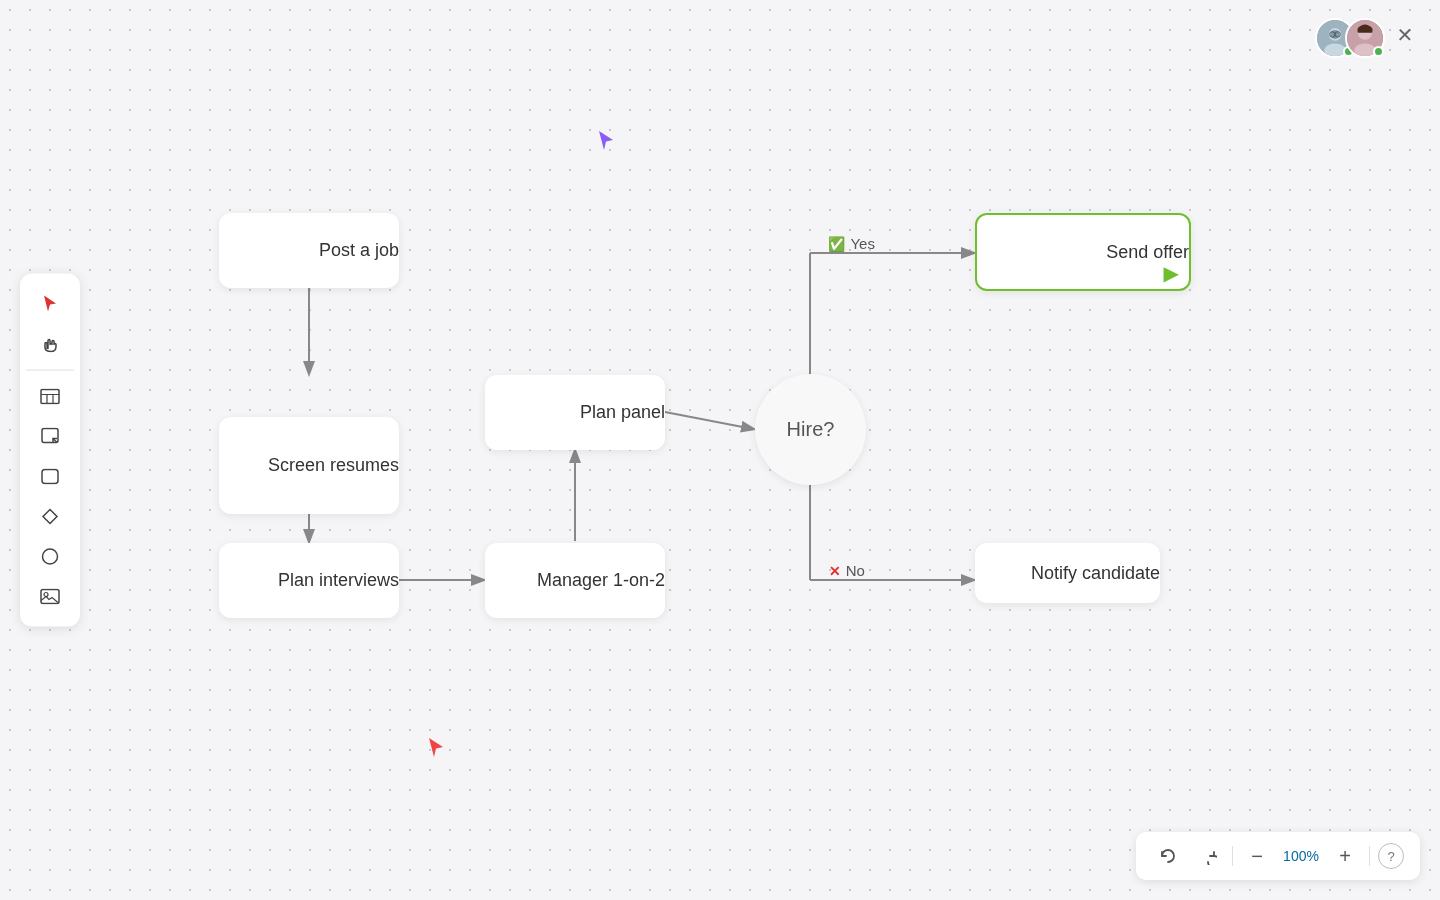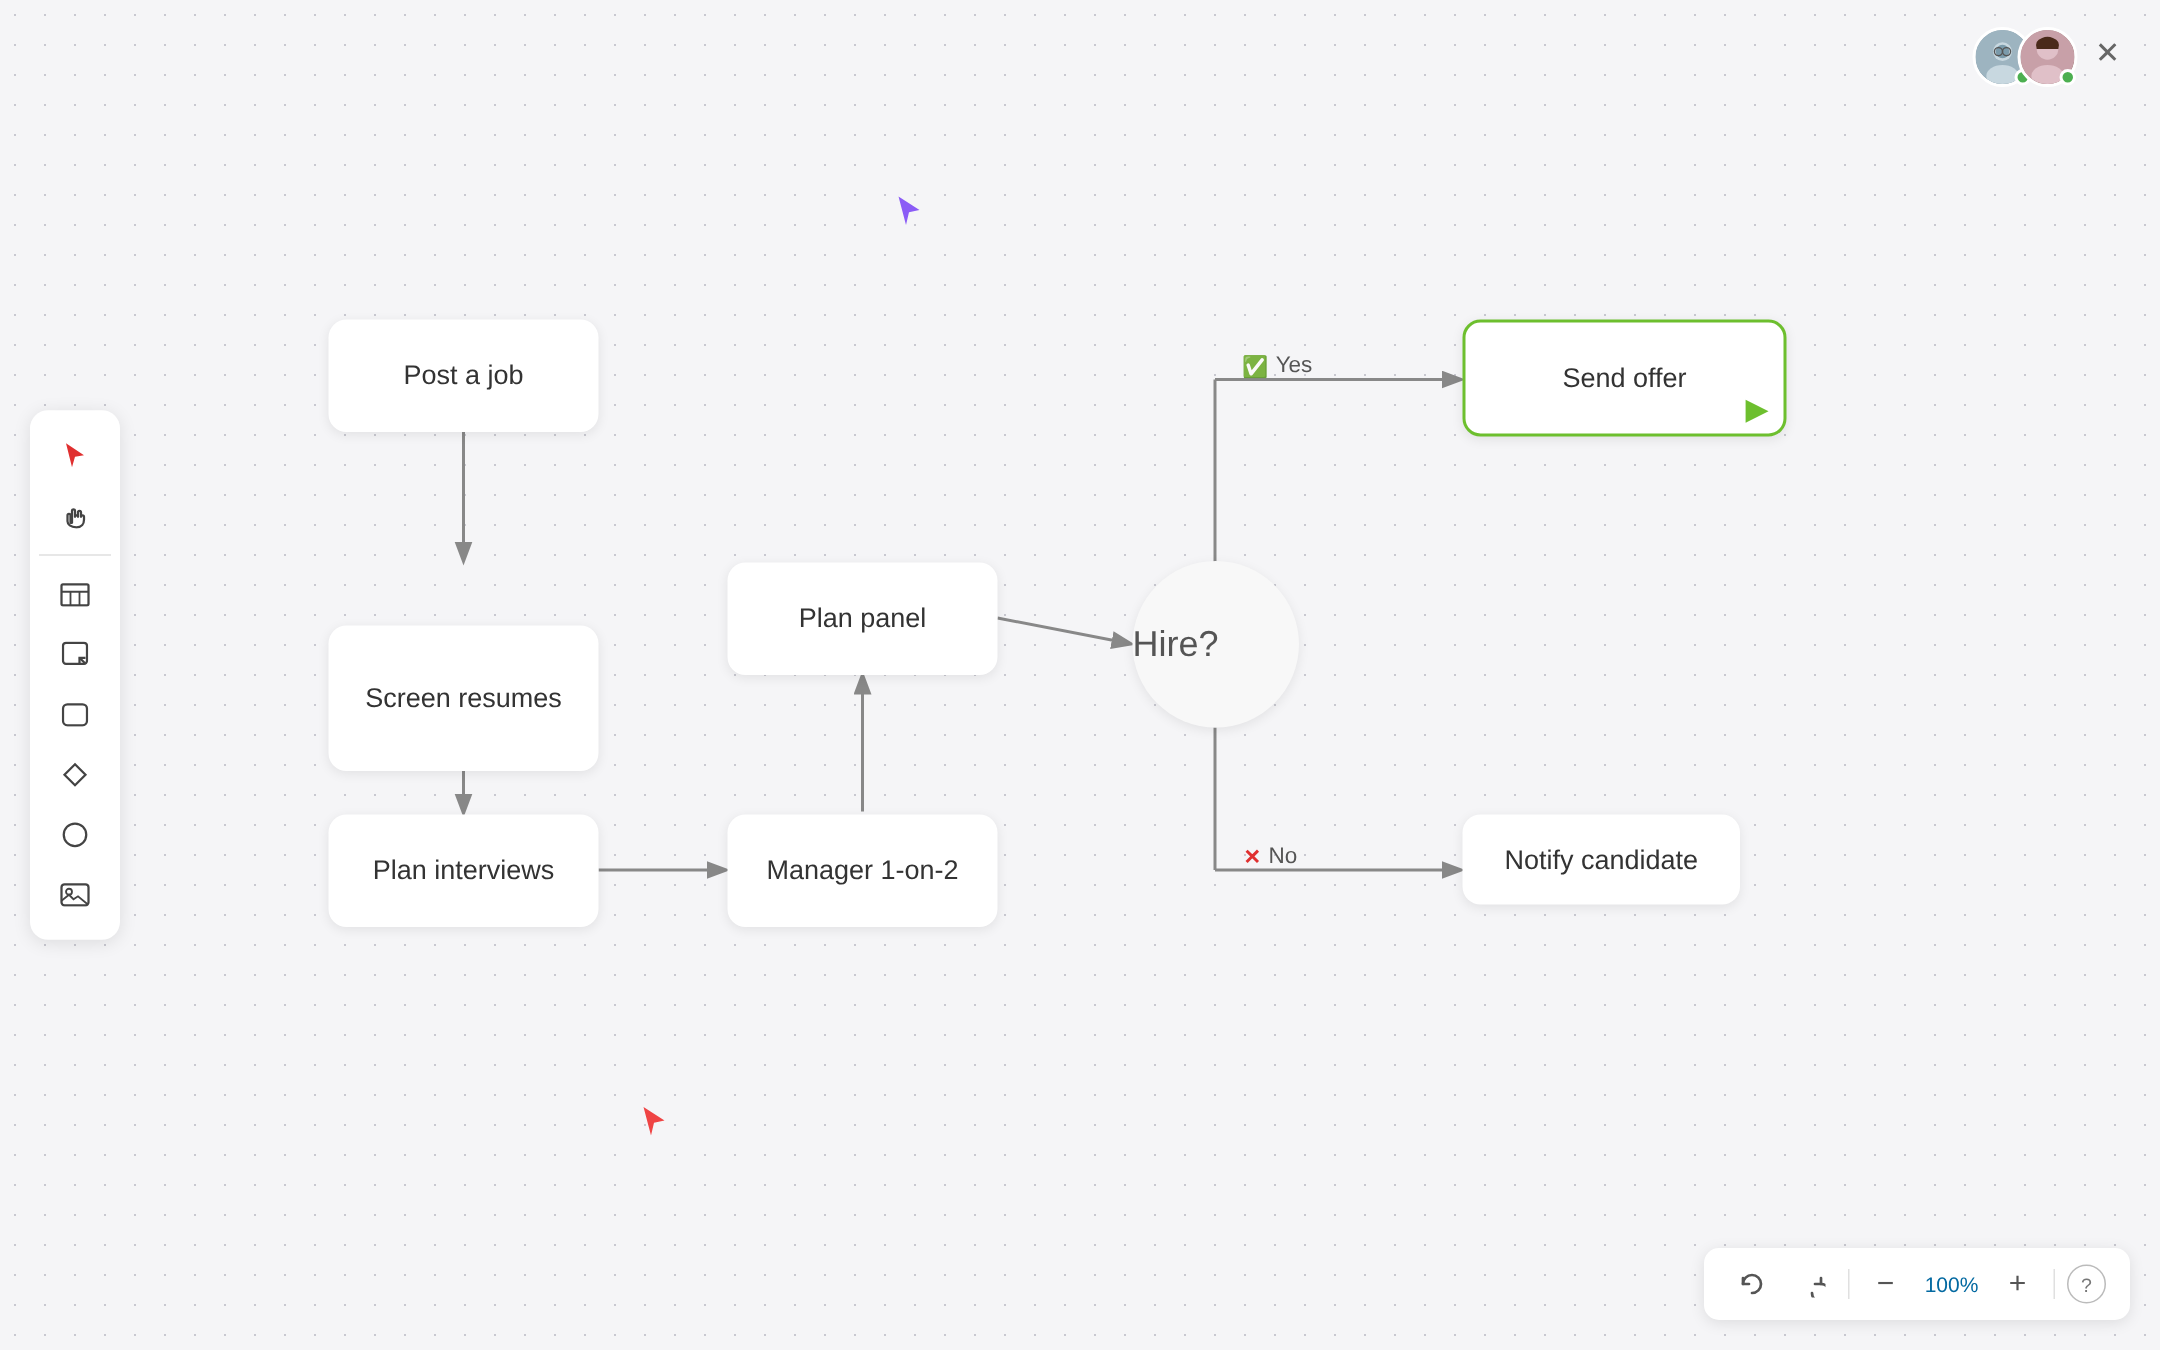--- a/index.html
+++ b/index.html
@@ -102,38 +102,39 @@
     }
 
     
     .flow-node {
       position: absolute;
       background: #fff;
       border-radius: 12px;
       box-shadow: 0 2px 8px rgba(0,0,0,0.08);
       display: flex;
       align-items: center;
-      justify-content: center;
+      justify-content: flex-end;
       text-align: center;
       font-size: 18px;
       color: #333;
       font-weight: 400;
     }
 
     .flow-node.selected {
       border: 2.5px solid #6dbf2e;
     }
 
     .flow-node-diamond {
       position: absolute;
       background: #f8f8f8;
       border-radius: 50%;
       display: flex;
       align-items: center;
-      font-size: 24px;
+      justify-content: center;
+      font-size: 20px;
       color: #555;
       box-shadow: 0 2px 8px rgba(0,0,0,0.08);
     }
 
     
     .flow-svg {
       position: absolute;
       top: 0;
       left: 0;
       width: 100%;

